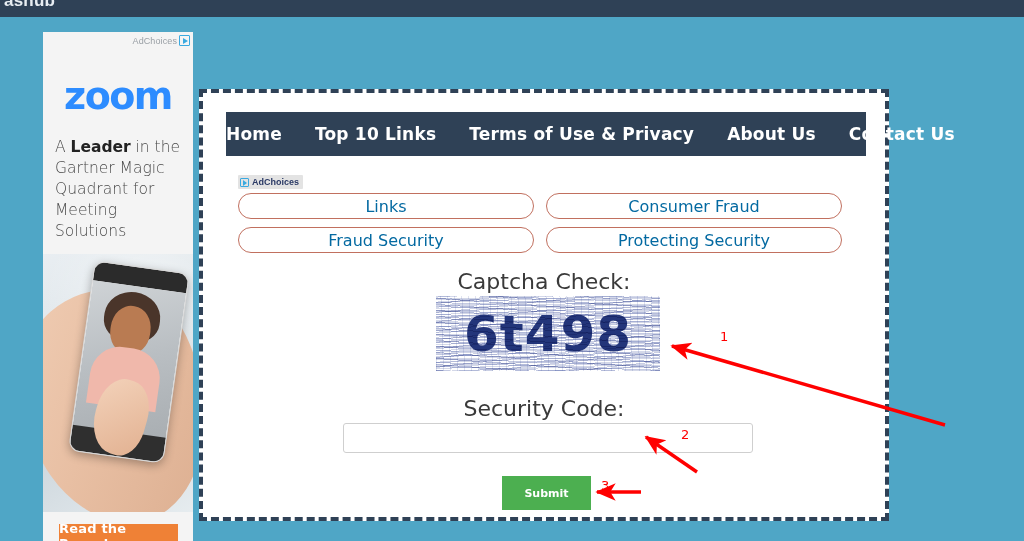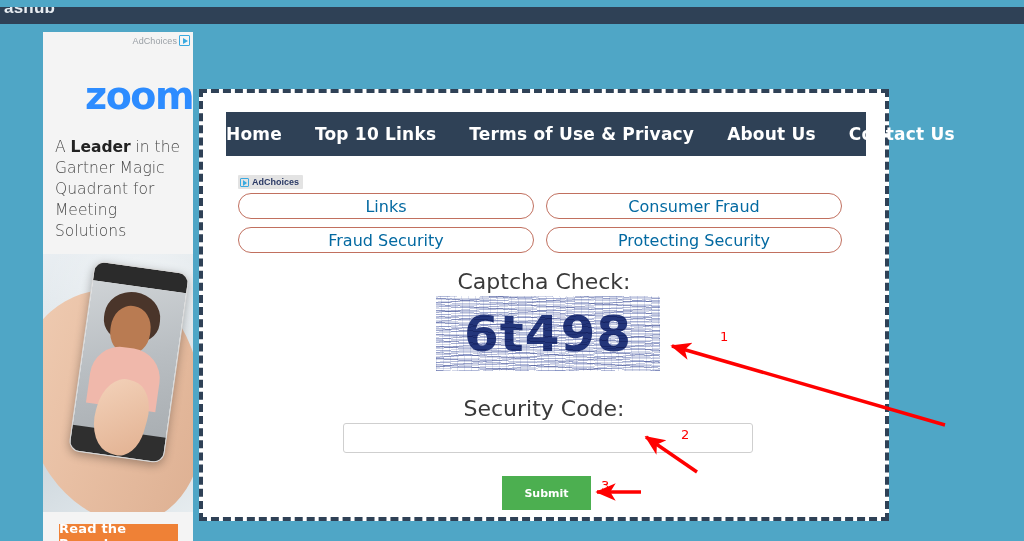--- a/index.html
+++ b/index.html
@@ -5,21 +5,21 @@
   * { box-sizing: border-box; margin: 0; padding: 0; }
   html, body {
     width: 1024px; height: 541px;
     overflow: hidden;
     font-family: "Liberation Sans", sans-serif;
     background: #4fa6c6;
   }
 
   
   .top-strip {
-    position: absolute; left: 0; top: 7px;
+    position: absolute; left: 0; top: 0;
     width: 1024px; height: 17px;
     background: #2f4156;
     overflow: hidden;
   }
   .top-strip-title {
     position: absolute; left: 4px; top: -9px;
     font-size: 17px; font-weight: 700;
     color: #e8edf2;
     letter-spacing: .2px;
     white-space: nowrap;
@@ -54,21 +54,21 @@
   }
   .ac-tri::after {
     content: ""; position: absolute;
     left: 2.5px; top: 1.5px;
     border-left: 5px solid #3aa9e0;
     border-top: 3.5px solid transparent;
     border-bottom: 3.5px solid transparent;
   }
   .zoom-logo {
     position: absolute; left: 0; top: 42px; width: 150px;
-    text-align: right;
+    text-align: center;
     font-size: 38px; font-weight: 700;
     letter-spacing: -1.5px;
     color: #2d8cff;
     font-family: "DejaVu Sans", sans-serif;
   }
   .ad-headline {
     position: absolute; left: 12px; top: 105px; width: 128px;
     font-size: 15.5px; line-height: 21px;
     color: #4a4a4a; font-weight: 300;
     font-family: "DejaVu Sans", sans-serif;

